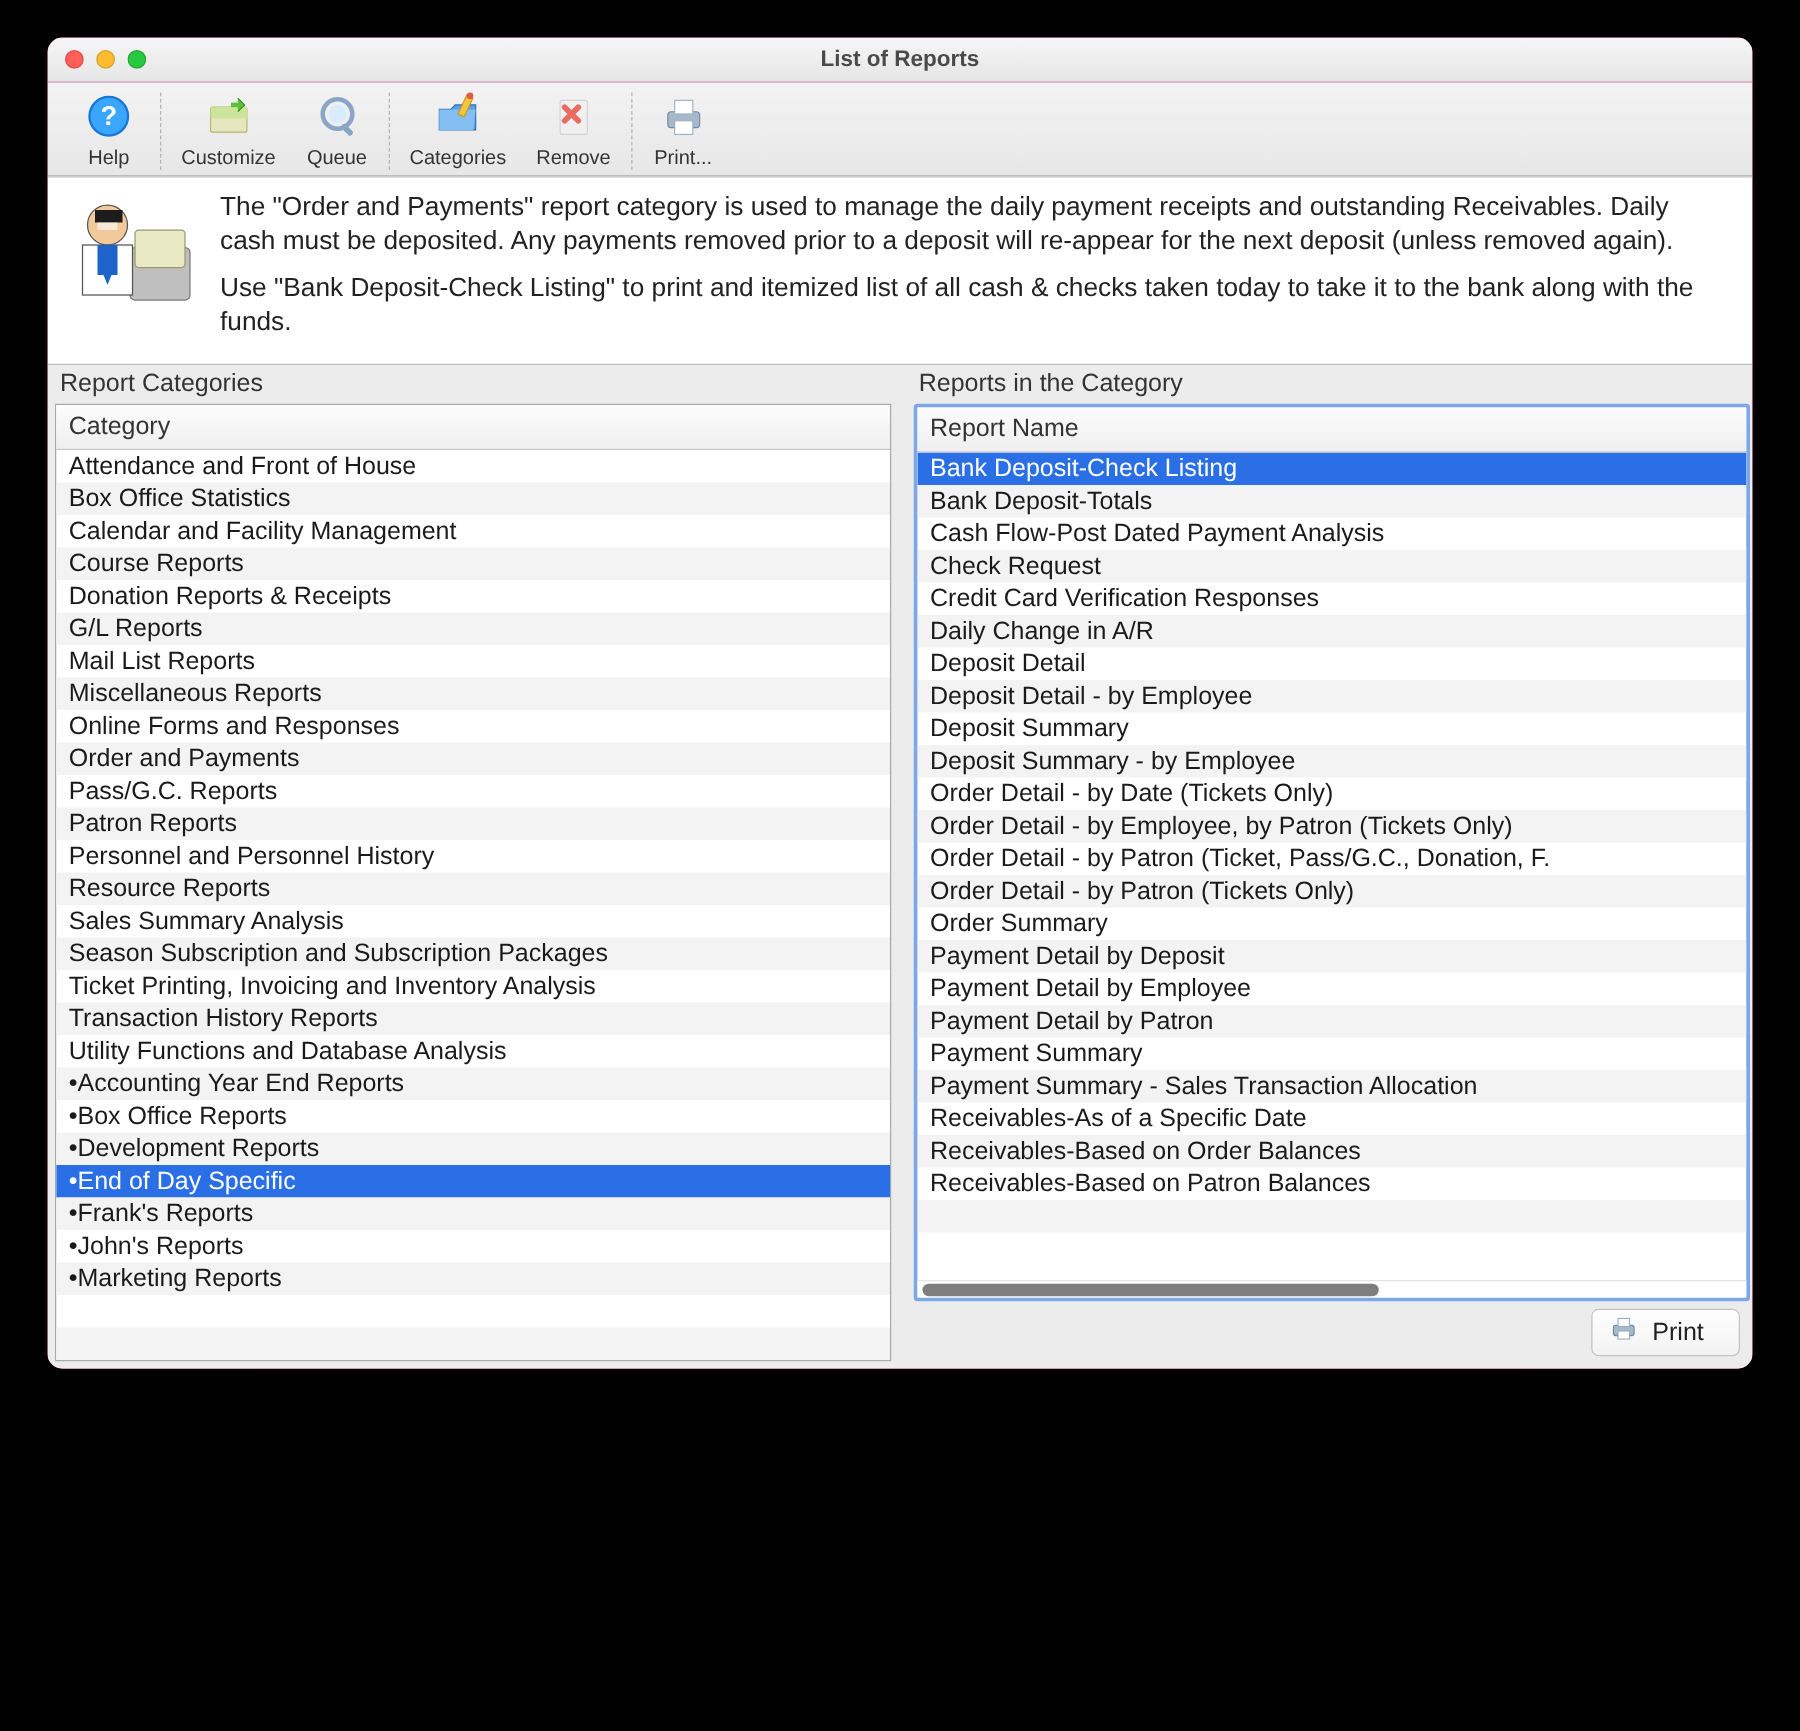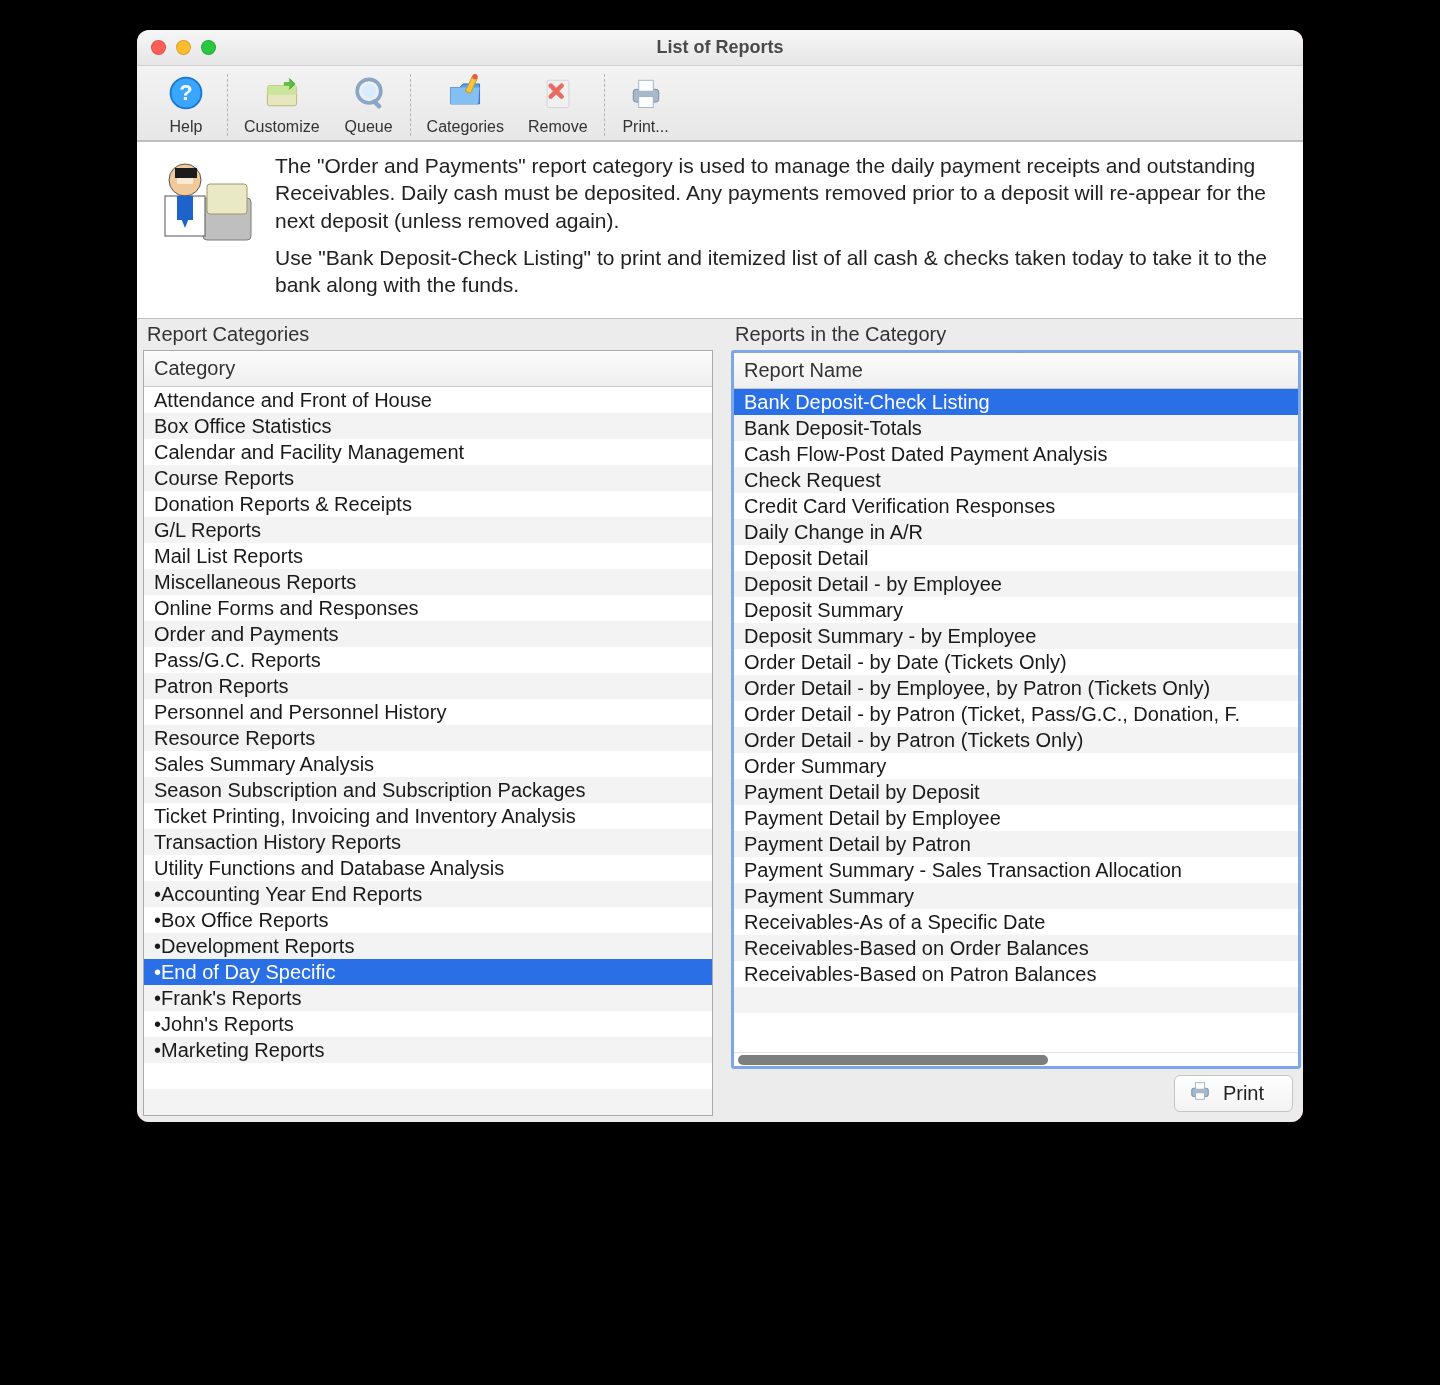--- a/index.html
+++ b/index.html
@@ -8,21 +8,21 @@
     background: #000;
     width: 1440px;
     height: 1385px;
     font-family: -apple-system, "Helvetica Neue", Arial, sans-serif;
     display: flex;
     align-items: flex-start;
     justify-content: center;
     padding-top: 30px;
   }
   .window {
-    width: 1166px;
+    width: 1364px;
     background: #ec4899;
     border-radius: 12px;
     box-shadow: 0 30px 80px rgba(0,0,0,.6);
     overflow: hidden;
     display: flex;
     flex-direction: column;
   }
   
   .titlebar {
     height: 36px;
@@ -355,22 +355,22 @@
             <div class="row">Deposit Summary</div>
             <div class="row">Deposit Summary - by Employee</div>
             <div class="row">Order Detail - by Date (Tickets Only)</div>
             <div class="row">Order Detail - by Employee, by Patron (Tickets Only)</div>
             <div class="row">Order Detail - by Patron (Ticket, Pass/G.C., Donation, F.</div>
             <div class="row">Order Detail - by Patron (Tickets Only)</div>
             <div class="row">Order Summary</div>
             <div class="row">Payment Detail by Deposit</div>
             <div class="row">Payment Detail by Employee</div>
             <div class="row">Payment Detail by Patron</div>
+            <div class="row">Payment Summary</div>
             <div class="row">Payment Summary - Sales Transaction Allocation</div>
-            <div class="row">Payment Summary</div>
             <div class="row">Receivables-As of a Specific Date</div>
             <div class="row">Receivables-Based on Order Balances</div>
             <div class="row">Receivables-Based on Patron Balances</div>
             <div class="row">&nbsp;</div>
             <div class="row">&nbsp;</div>
           </div>
         <div class="hscroll">
           <div class="hscroll-thumb"></div>
         </div>
       </div>

